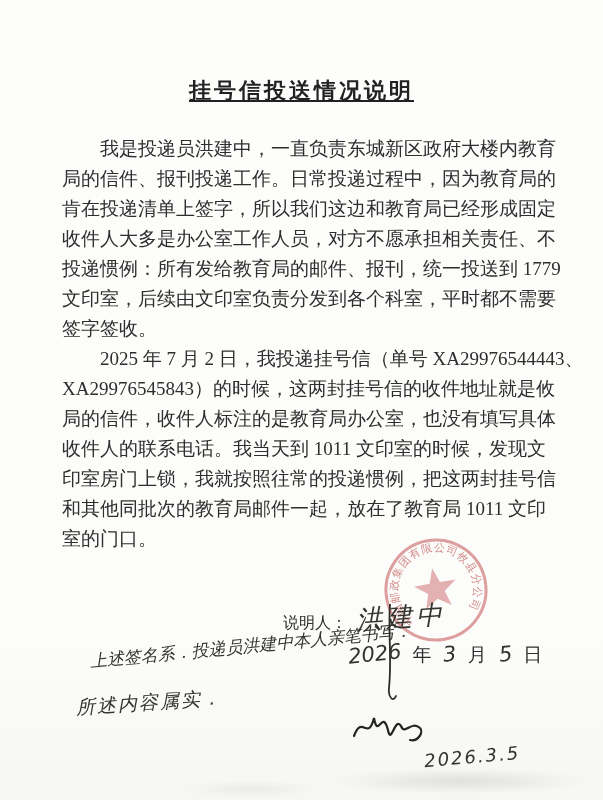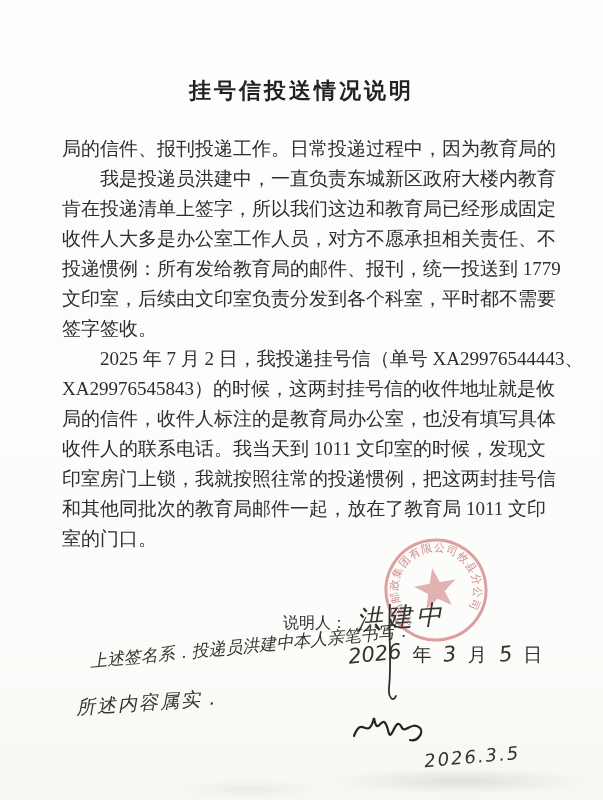--- a/index.html
+++ b/index.html
@@ -13,20 +13,21 @@
     position:relative;
     width:603px;height:800px;
     background:linear-gradient(180deg,#fdfdfc 0%,#fcfcfa 80%,#f6f6f3 100%);
     color:#2b2b2b;
   }
   .title{
     position:absolute;left:0;top:76px;width:603px;
     text-align:center;
     font-size:22px;font-weight:bold;letter-spacing:3px;
     color:#222;
+    text-decoration:underline;
   }
   .body-text{
     position:absolute;left:62px;top:134px;width:484px;
     font-size:19px;color:#2e2e2e;
   }
   .bline{
     height:30px;line-height:30px;
     text-align:justify;text-align-last:justify;text-justify:inter-character;
     white-space:nowrap;
   }
@@ -85,22 +86,22 @@
   }
 </style>
 </head>
 <body>
 
 <div class="page">
 
   <div class="title">挂号信投送情况说明</div>
 
   <div class="body-text">
+      <div class="bline indent">我是投递员洪建中，一直负责东城新区政府大楼内教育</div>
       <div class="bline">局的信件、报刊投递工作。日常投递过程中，因为教育局的</div>
-      <div class="bline indent">我是投递员洪建中，一直负责东城新区政府大楼内教育</div>
       <div class="bline">肯在投递清单上签字，所以我们这边和教育局已经形成固定</div>
       <div class="bline">收件人大多是办公室工作人员，对方不愿承担相关责任、不</div>
       <div class="bline">投递惯例：所有发给教育局的邮件、报刊，统一投送到 1779</div>
       <div class="bline">文印室，后续由文印室负责分发到各个科室，平时都不需要</div>
       <div class="bline end">签字签收。</div>
       <div class="bline indent">2025 年 7 月 2 日，我投递挂号信（单号 XA29976544443、</div>
       <div class="bline">XA29976545843）的时候，这两封挂号信的收件地址就是攸</div>
       <div class="bline">局的信件，收件人标注的是教育局办公室，也没有填写具体</div>
       <div class="bline">收件人的联系电话。我当天到 1011 文印室的时候，发现文</div>
       <div class="bline">印室房门上锁，我就按照往常的投递惯例，把这两封挂号信</div>

